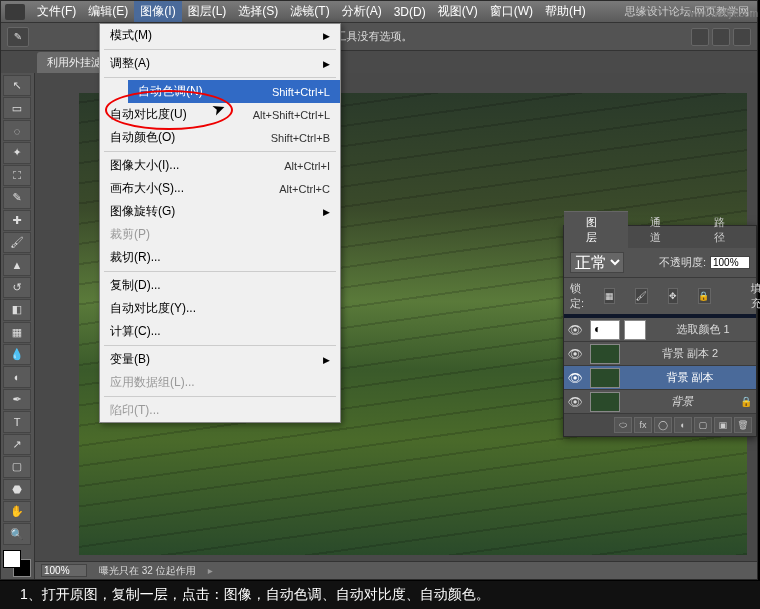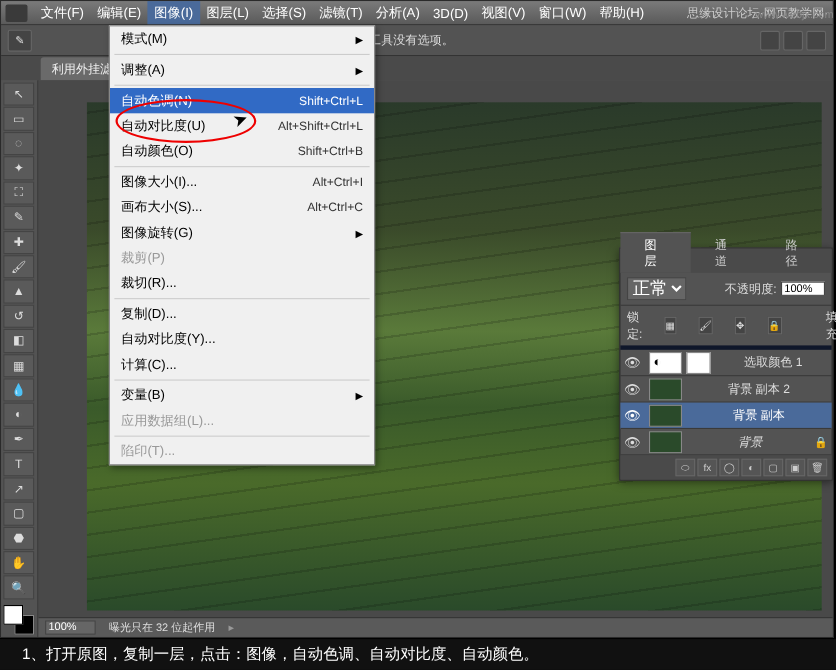--- a/index.html
+++ b/index.html
@@ -26,21 +26,21 @@
 .swatch-fg { width: 18px; height: 18px; background: #fff; border: 1px solid #000; position: absolute; top: 0; left: 0; }
 .swatch-bg { width: 18px; height: 18px; background: #000; border: 1px solid #888; position: absolute; bottom: 0; right: 0; }
 .canvas-area { flex: 1; background: #494949; position: relative; overflow: hidden; }
 .canvas-img { position: absolute; left: 44px; top: 20px; right: 10px; bottom: 24px; background: linear-gradient(180deg, #2a3a2a 0%, #3a4a2a 25%, #5a7a3a 45%, #3a5a2a 60%, #4a6a2a 75%, #2a4a2a 100%); }
 .canvas-img::before { content: ""; position: absolute; inset: 0; background: repeating-linear-gradient(-8deg, rgba(0,0,0,0.15) 0px, rgba(0,0,0,0.15) 2px, transparent 2px, transparent 20px); }
 .status { position: absolute; bottom: 0; left: 34px; right: 0; height: 18px; background: #5a5a5a; display: flex; align-items: center; font-size: 10px; color: #ddd; padding: 0 6px; gap: 12px; border-top: 1px solid #333; }
 .status input { width: 46px; font-size: 10px; background: #666; border: 1px solid #444; color: #fff; padding: 0 2px; }
 
 .dropdown { position: absolute; left: 98px; top: 22px; width: 242px; background: #f0f0f0; border: 1px solid #888; box-shadow: 2px 2px 6px rgba(0,0,0,0.4); z-index: 100; font-size: 12px; }
 .dd-item { padding: 3px 10px; display: flex; justify-content: space-between; align-items: center; cursor: default; position: relative; }
-.dd-item.hl { background: #316ac5; color: #fff; }
+.dd-item.hl { background: #316ac5; color: #fff; margin-left: 28px; }
 .dd-item.disabled { color: #999; }
 .dd-item .arrow { font-size: 9px; }
 .dd-sep { height: 1px; background: #ccc; margin: 2px 4px; }
 .dd-item .sc { font-size: 11px; color: #333; }
 .dd-item.hl .sc { color: #fff; }
 .ellipse { position: absolute; left: 104px; top: 89px; width: 128px; height: 40px; border: 2px solid #e00; border-radius: 50%; z-index: 101; pointer-events: none; }
 .cursor { position: absolute; left: 211px; top: 98px; z-index: 102; font-size: 16px; color: #000; pointer-events: none; transform: rotate(-20deg); }
 
 .panel { position: absolute; right: 0; top: 224px; width: 194px; background: #535353; border: 1px solid #2a2a2a; z-index: 50; box-shadow: 0 2px 8px rgba(0,0,0,0.5); }
 .panel-tabs { display: flex; background: #4a4a4a; height: 22px; font-size: 11px; align-items: flex-end; }

